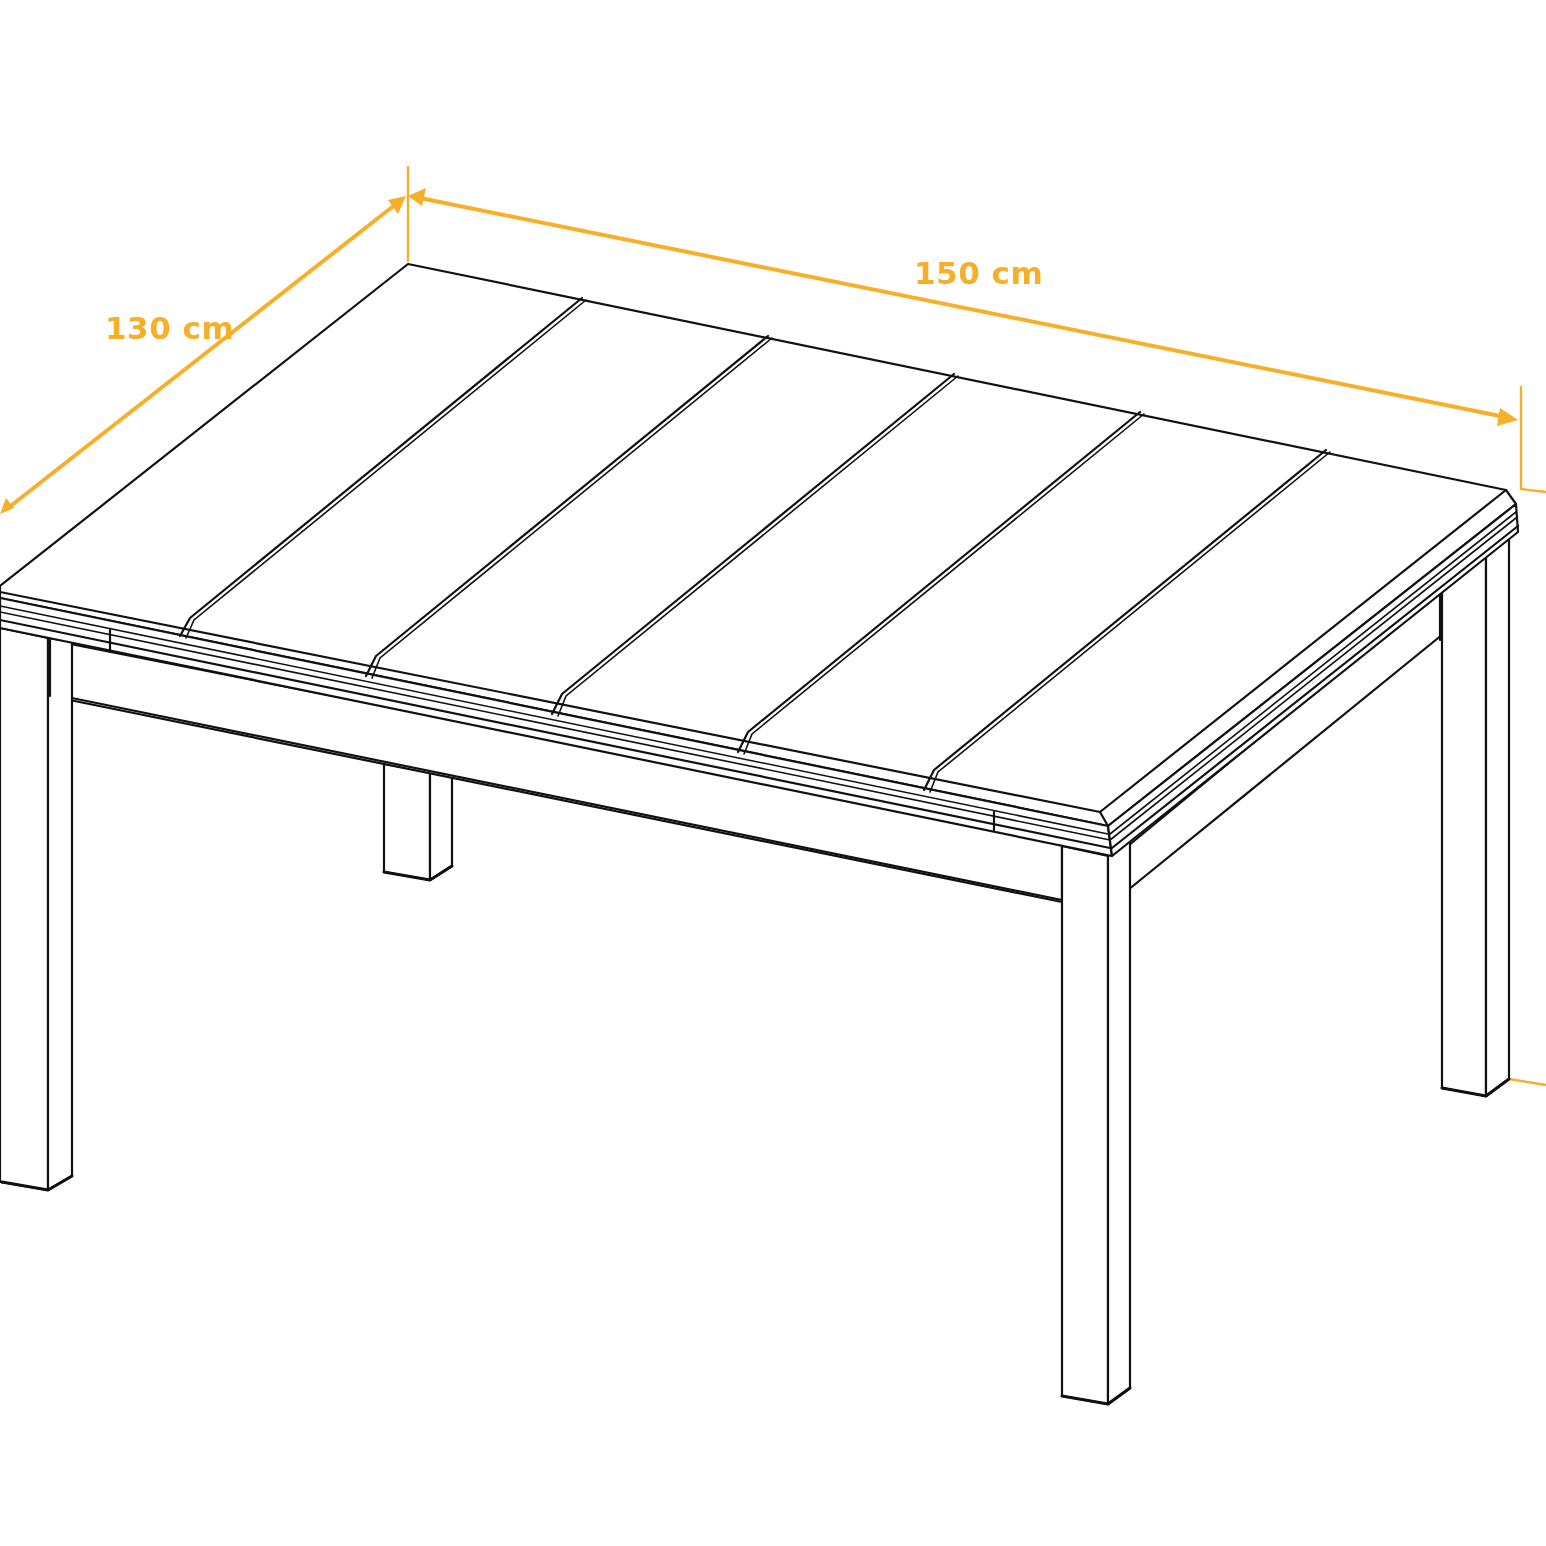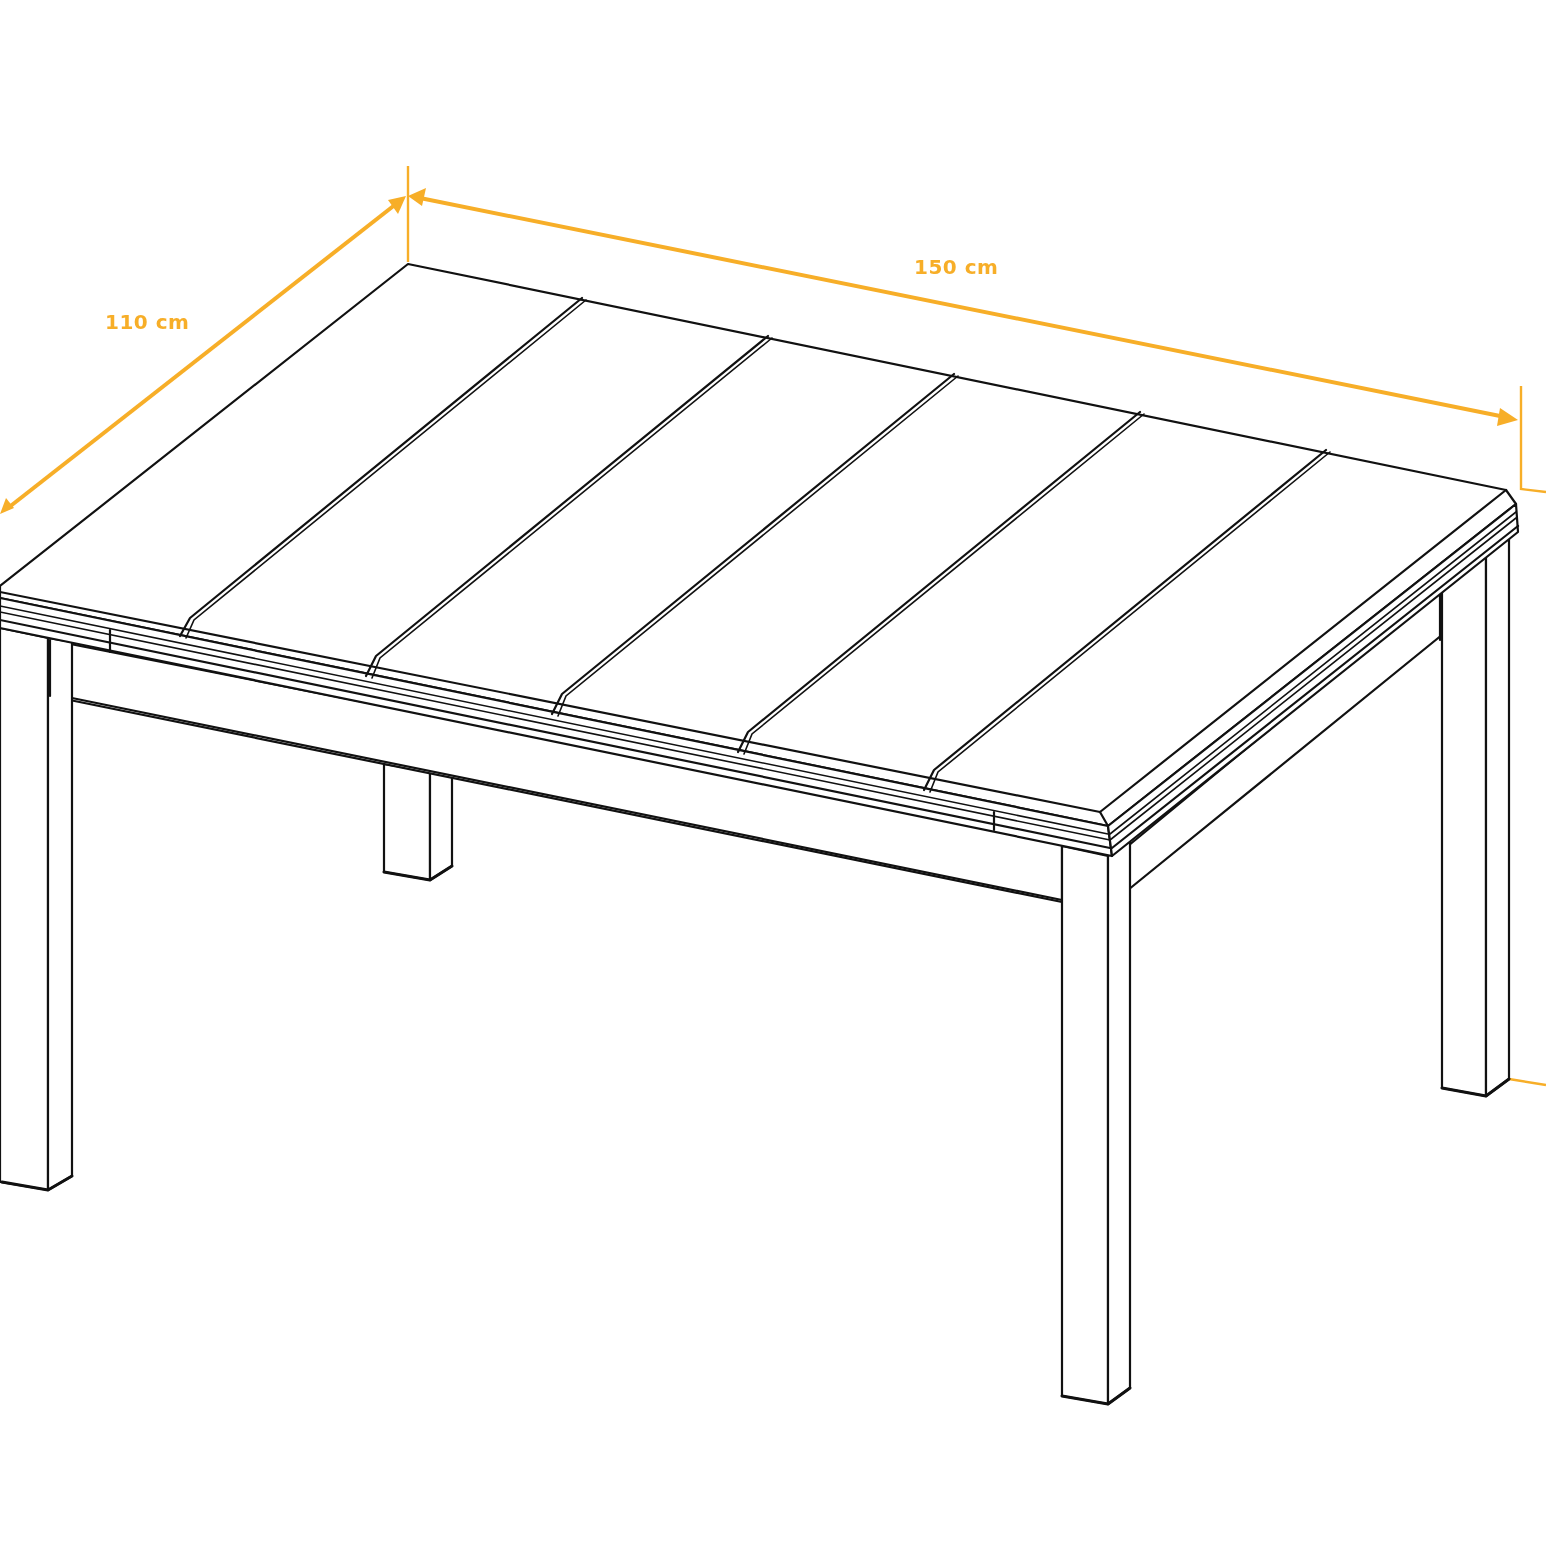--- a/index.html
+++ b/index.html
@@ -24,21 +24,21 @@
     .ln-thin { stroke: #111111; stroke-width: 1.6; fill: none; stroke-linecap: round; }
     .ln-heavy { stroke: #111111; stroke-width: 3; fill: none; stroke-linejoin: round; stroke-linecap: round; }
     .face { fill: #ffffff; stroke: #111111; stroke-width: 2.2; stroke-linejoin: round; }
     .dim { stroke: #f7ae28; stroke-width: 4; fill: none; stroke-linecap: butt; }
     .dim-ext { stroke: #f7ae28; stroke-width: 2.4; fill: none; }
     .arrow { fill: #f7ae28; }
     .dim-label {
       position: absolute;
       font-family: "DejaVu Sans", sans-serif;
       font-weight: bold;
-      font-size: 20px;
+      font-size: 31px;
       color: #f7ae28;
       letter-spacing: 0.5px;
       white-space: nowrap;
     }
   </style>
 </head>
 <body>
 
 <svg id="drawing" viewBox="0 0 1546 1546" xmlns="http://www.w3.org/2000/svg">
 
@@ -130,13 +130,13 @@
     <polyline class="ln-thin" points="1144,414 752,734 744,754"></polyline>
 
     <polyline class="ln" points="1326,450 934,770 924,790"></polyline>
     <polyline class="ln-thin" points="1330,452 938,772 930,792"></polyline>
   </g>
 
 </svg>
 
 <div class="dim-label" style="left:914px; top:255px;">150 cm</div>
 
-<div class="dim-label" style="left:105px; top:310px;">110 cm</div>
+<div class="dim-label" style="left:105px; top:310px;">130 cm</div>
 
 </body></html>

